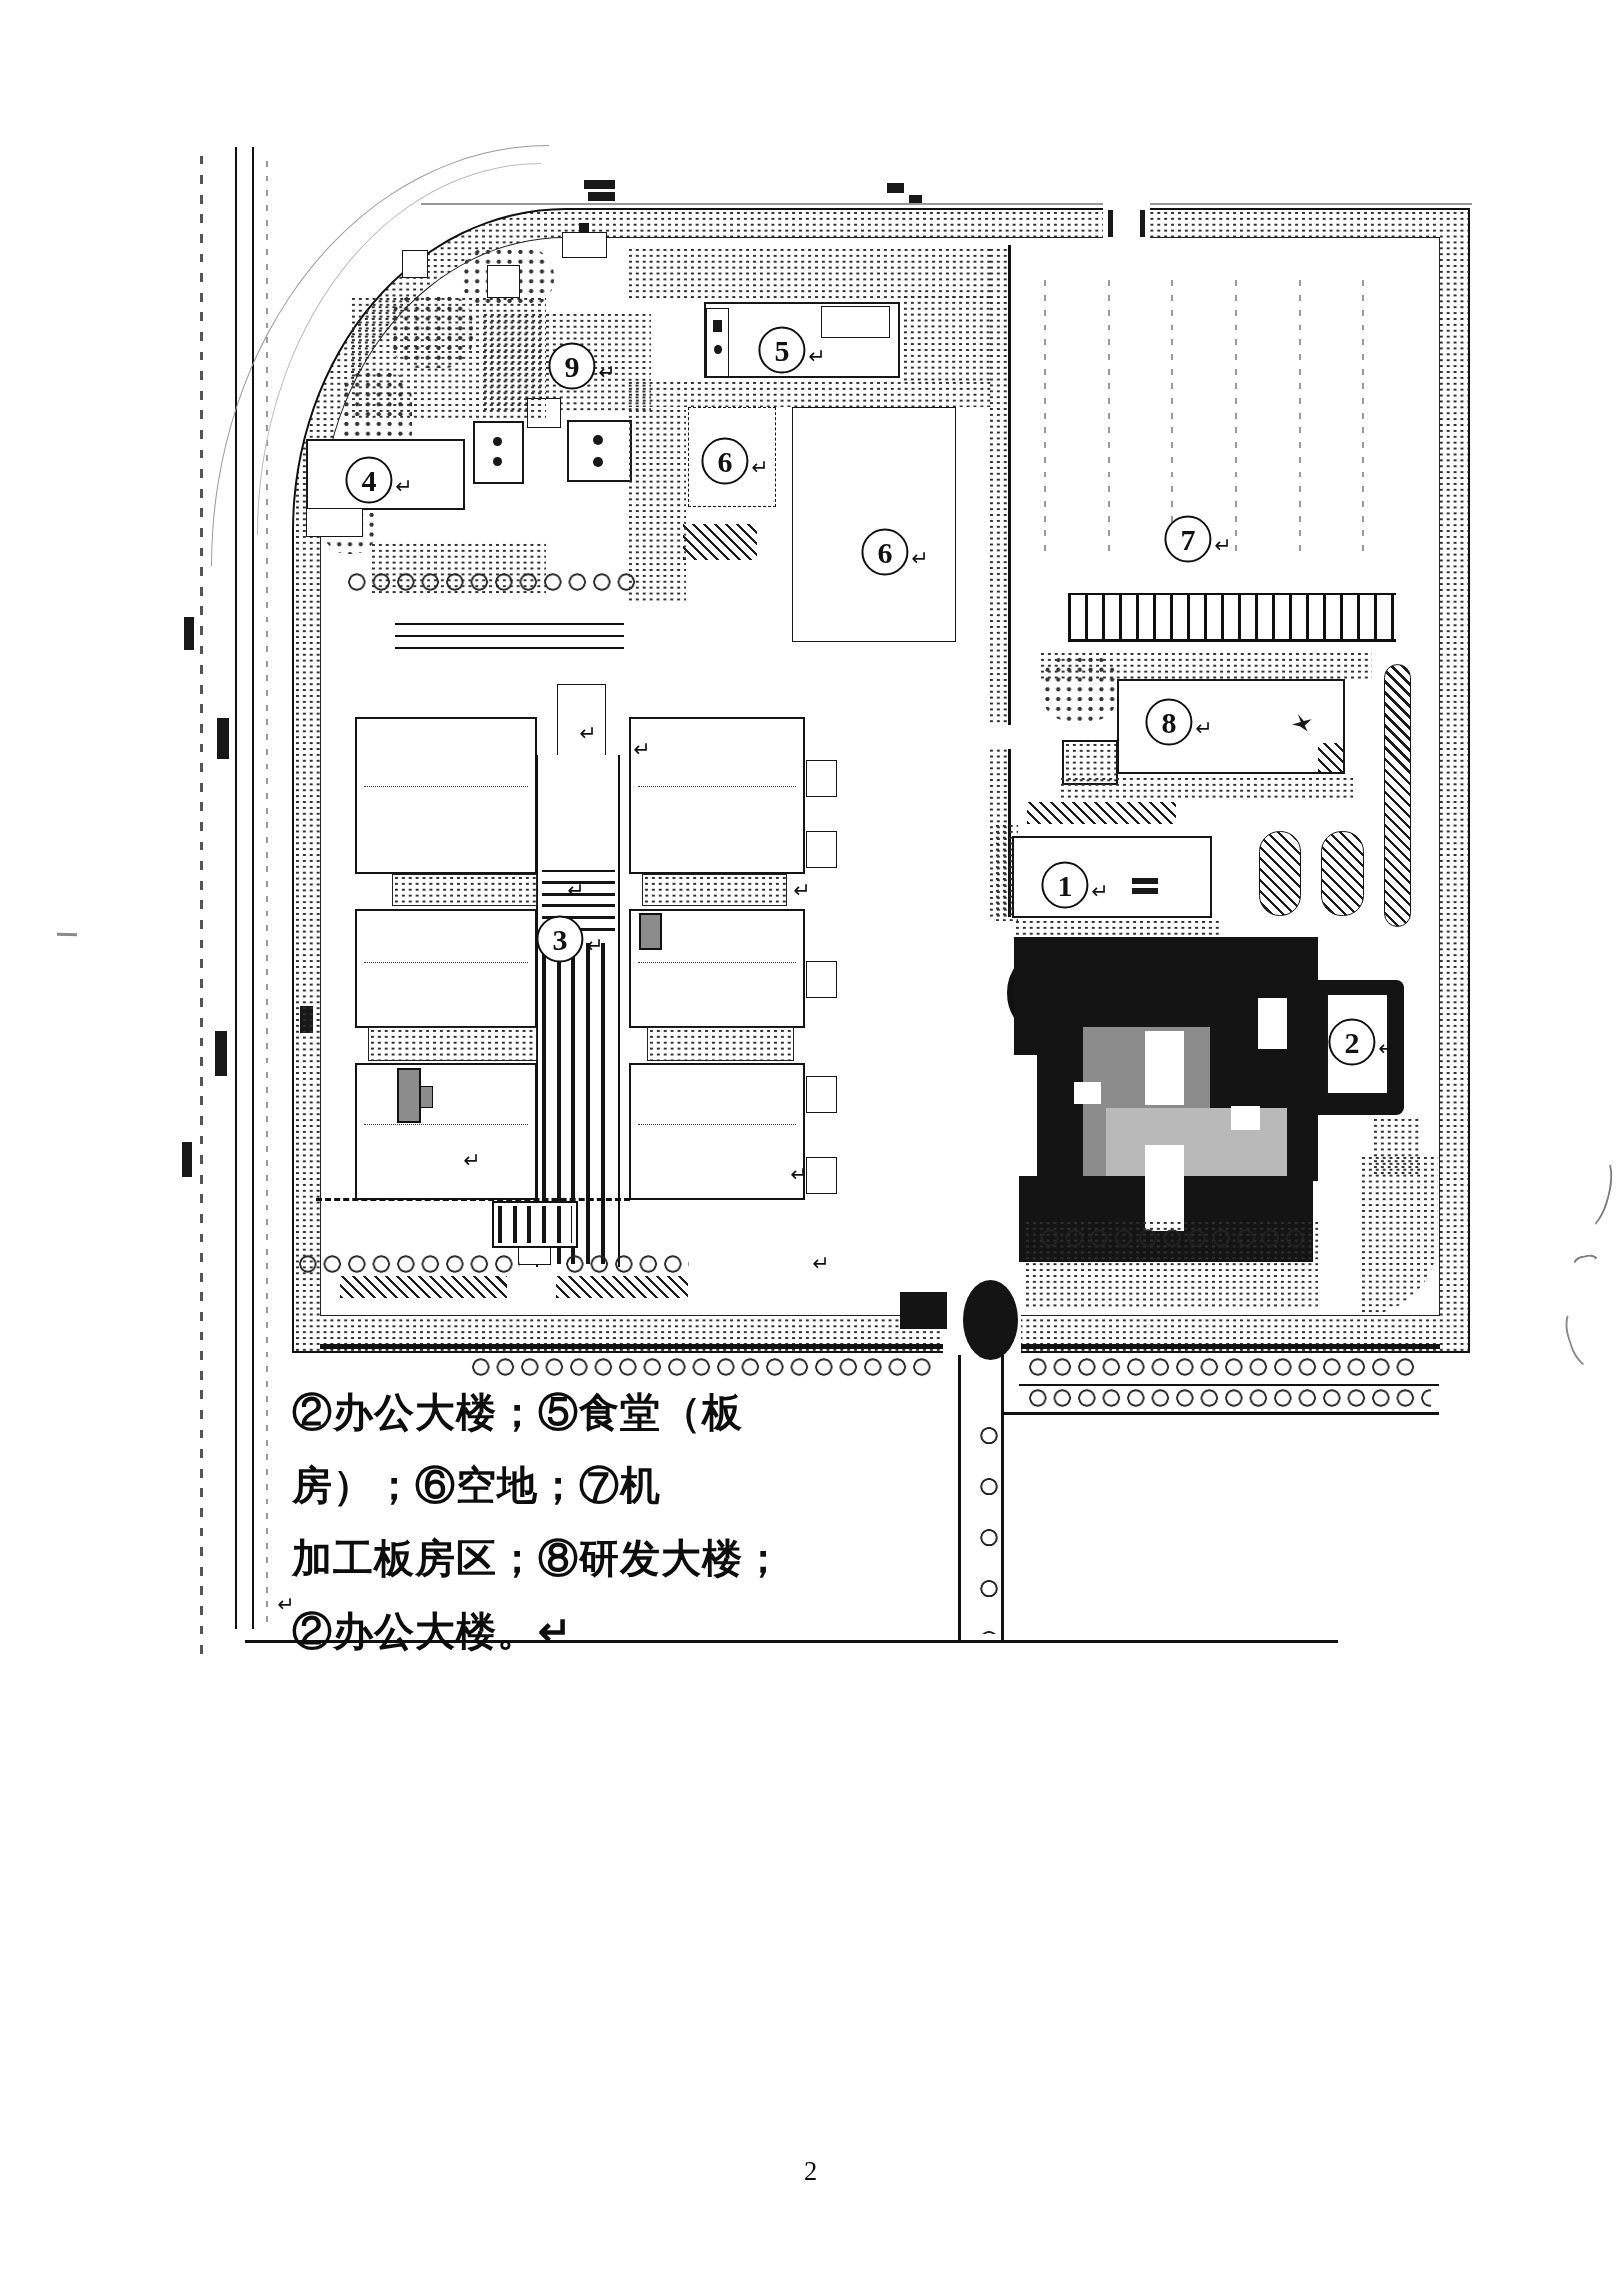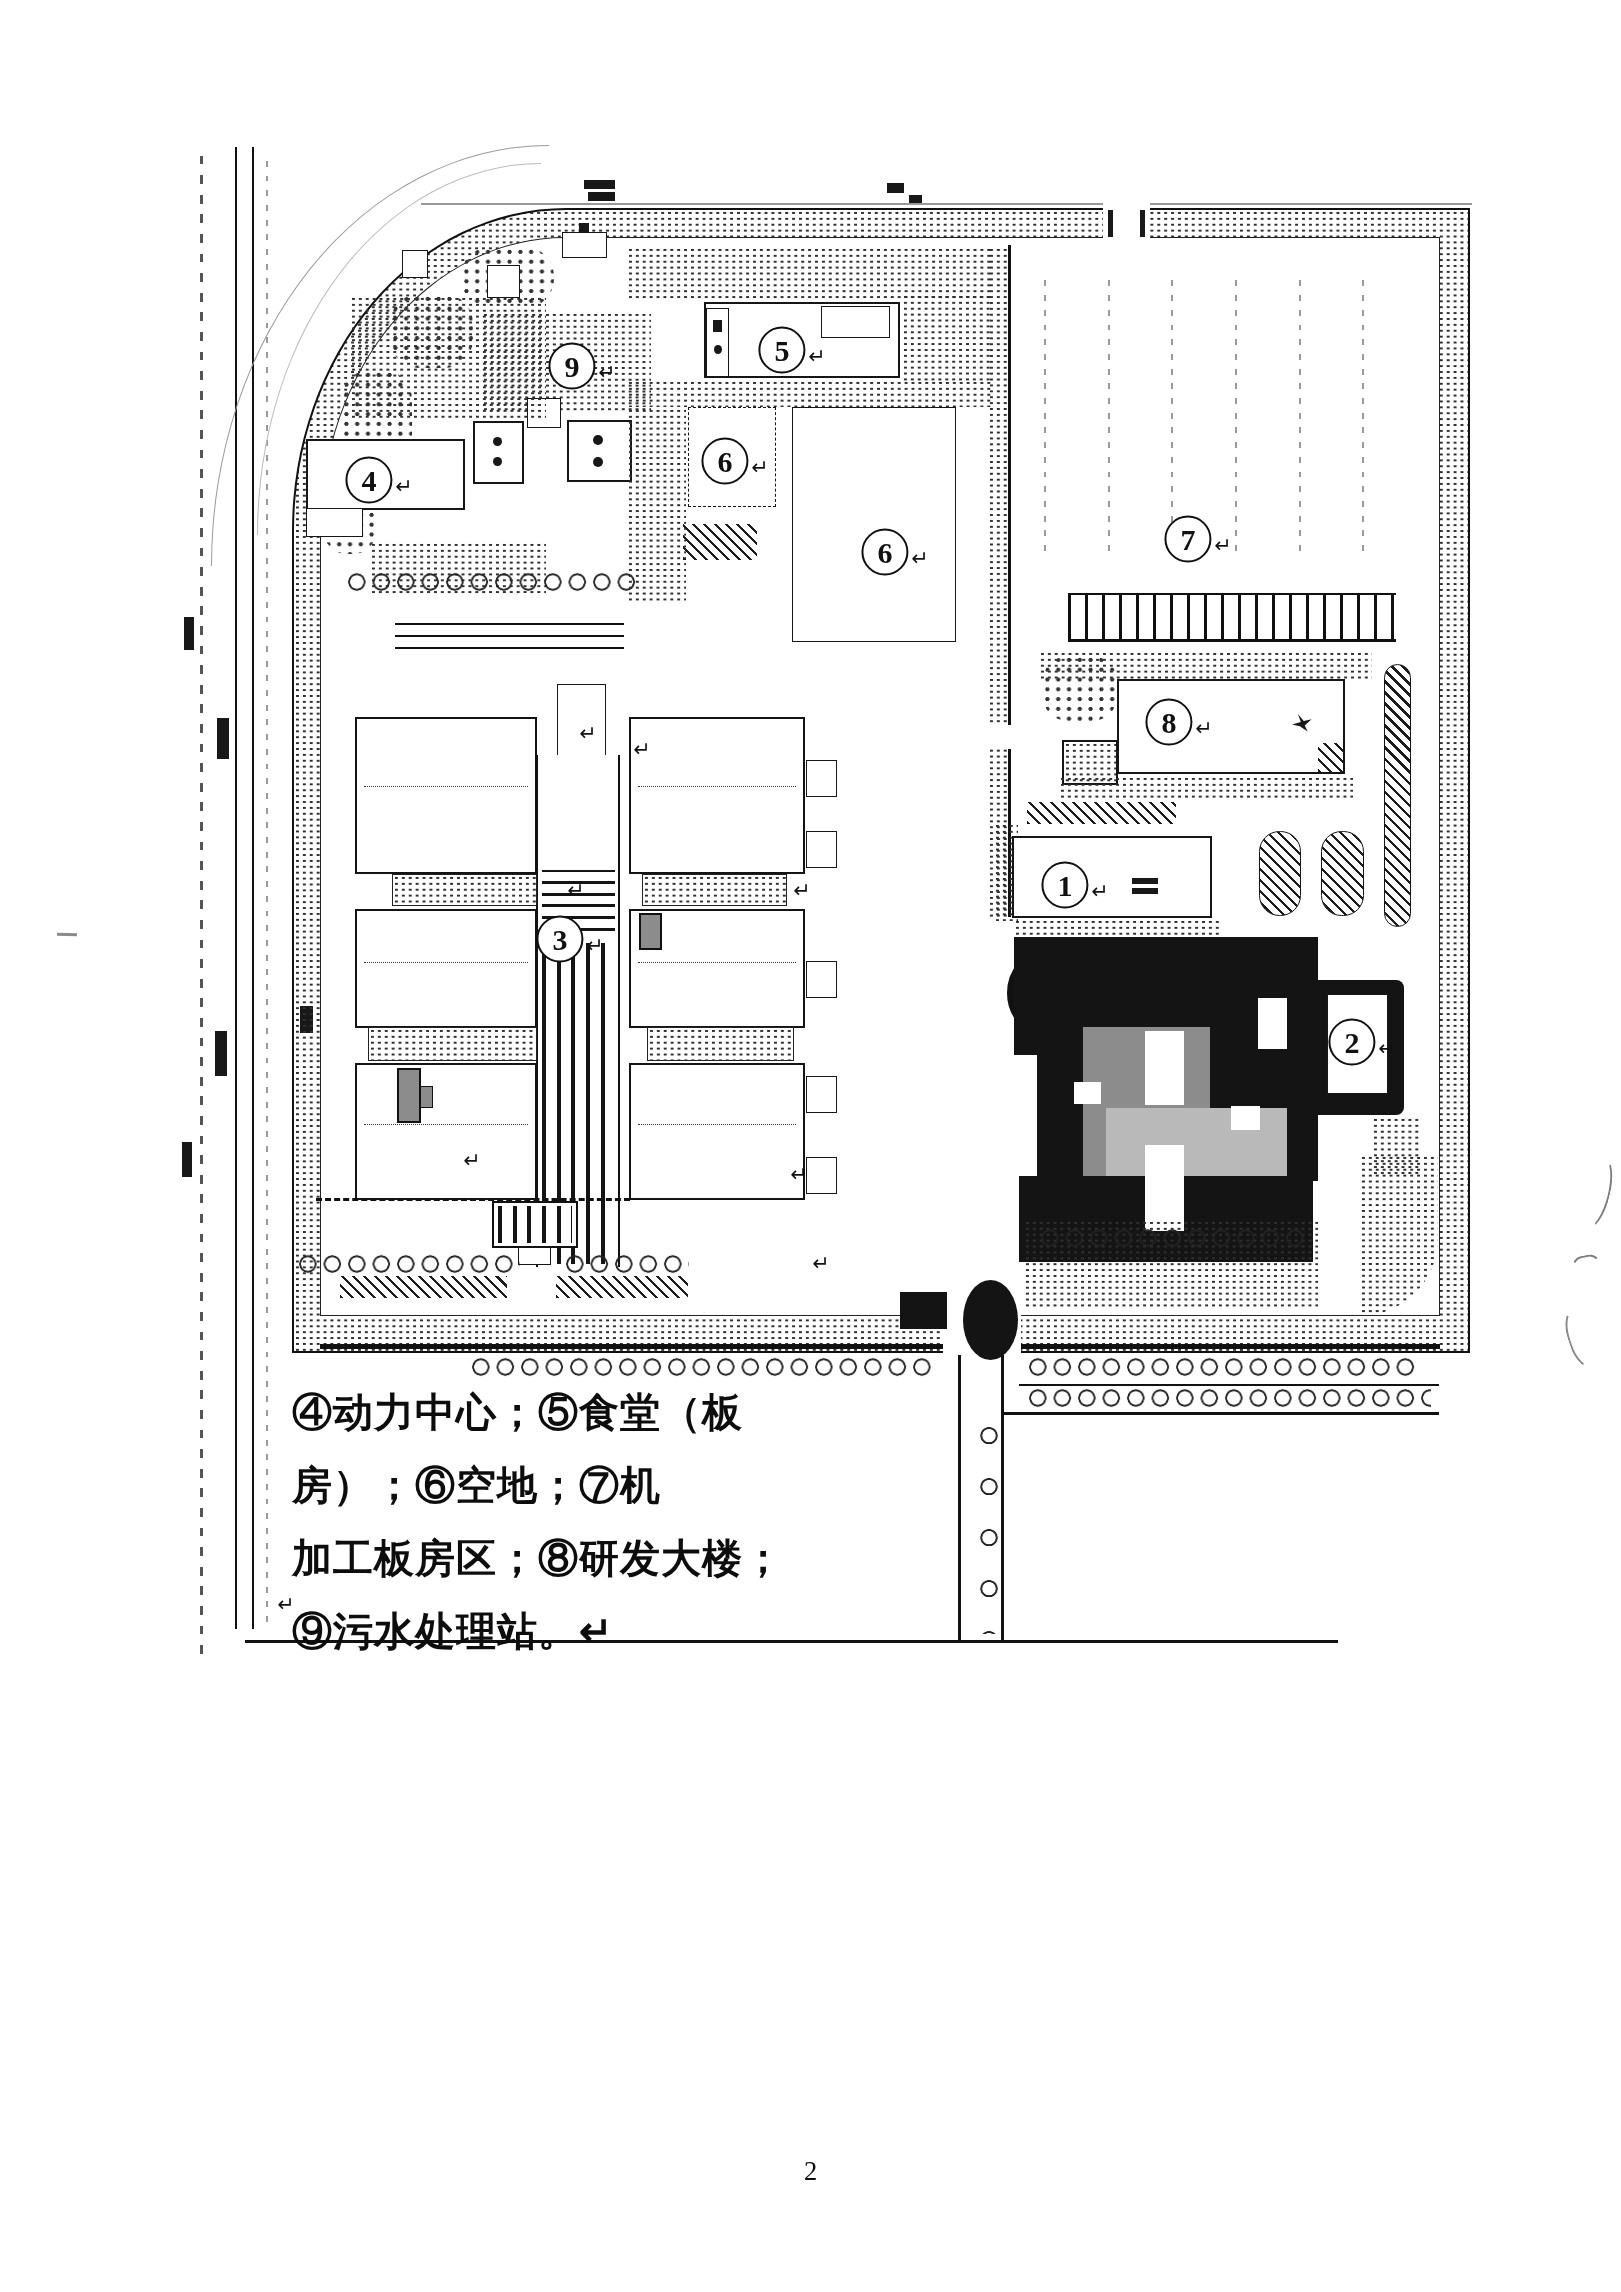--- a/index.html
+++ b/index.html
@@ -265,22 +265,22 @@
       <span class="ret-mark" style="left: 642px; top: 749px;">↵</span>
       <span class="ret-mark" style="left: 576px; top: 890px;">↵</span>
       <span class="ret-mark" style="left: 802px; top: 890px;">↵</span>
       <span class="ret-mark" style="left: 472px; top: 1160px;">↵</span>
       <span class="ret-mark" style="left: 799px; top: 1174px;">↵</span>
       <span class="ret-mark" style="left: 821px; top: 1263px;">↵</span>
       <span class="ret-mark" style="left: 286px; top: 1604px;">↵</span>
     </div>
 
   <div id="legend">
-    <div>④动力中心；⑤食堂（板房）；⑥空地；⑦机</div>
-    <div>加工板房区；⑧研发大楼；⑨污水处理站。↵</div>
+    <div>②办公大楼；⑤食堂（板房）；⑥空地；⑦机</div>
+    <div>加工板房区；⑧研发大楼；②办公大楼。↵</div>
   </div>
   <div id="pagenum">2</div>
 
   <div class="abs" style="left:57px;top:933px;width:19.6px;height:2.5px;background:#8a8a8a;transform:rotate(2deg);"></div>
   <div class="scribble" style="left:1580px;top:1155px;width:25.5px;height:71px;border-color:transparent #7d7d7d transparent transparent;border-radius:50%;transform:rotate(14deg);"></div>
   <div class="scribble" style="left:1572px;top:1255px;width:29px;height:41px;border-color:#7d7d7d transparent transparent transparent;border-radius:40%;transform:rotate(-10deg);"></div>
   <div class="scribble" style="left:1568px;top:1304px;width:33px;height:61px;border-color:transparent transparent transparent #8a8a8a;border-radius:45%;transform:rotate(-18deg);"></div>
 
 </div>
 

